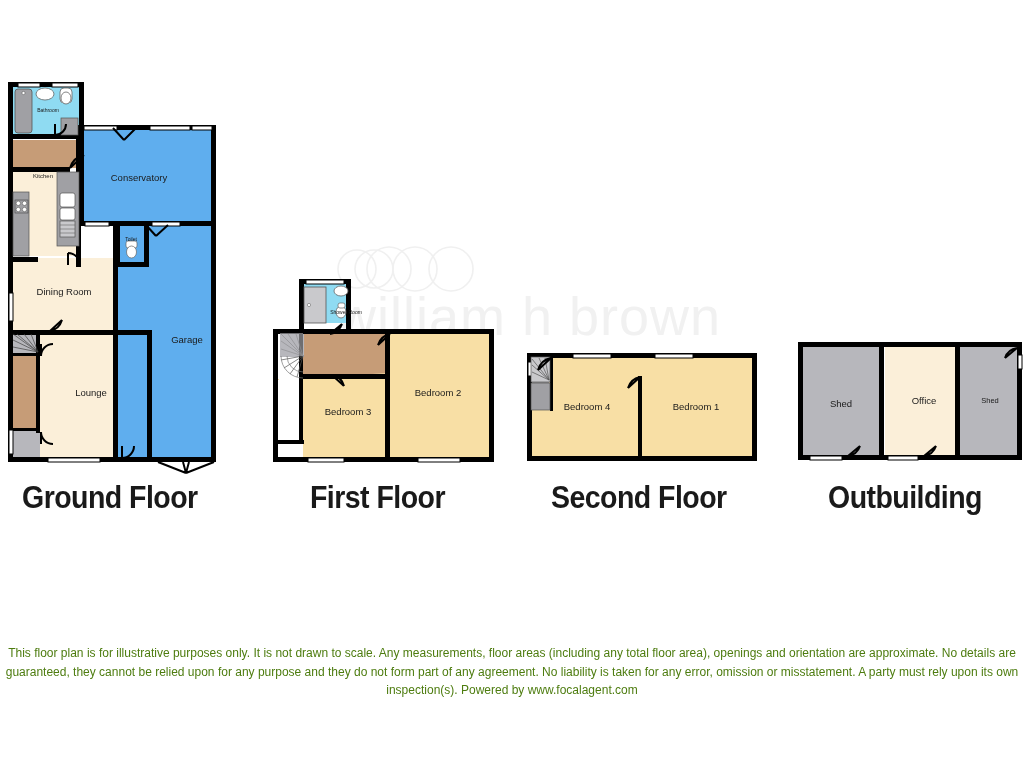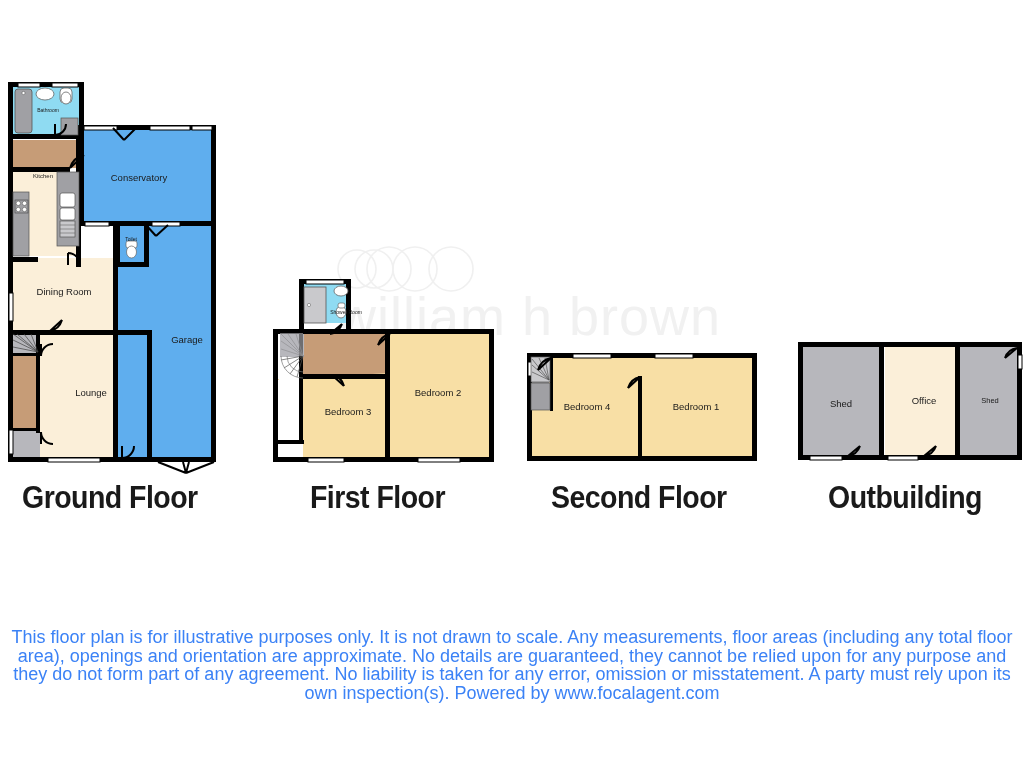--- a/index.html
+++ b/index.html
@@ -11,23 +11,23 @@
   #stage{position:absolute;left:0;top:0;width:1024px;height:768px;}
   .svgwrap{position:absolute;left:0;top:0;width:1024px;height:768px;}
   .floor-label{
     position:absolute;font-weight:bold;color:#1a1a1a;
     font-family:"Liberation Sans","DejaVu Sans",sans-serif;
     font-size:31px;letter-spacing:-0.6px;
     transform:scaleX(0.92);transform-origin:left center;
     white-space:nowrap;
   }
   #disclaimer{
-    position:absolute;left:0;top:628px;width:1024px;
-    text-align:center;color:#3b82f6;
-    font-size:18px;line-height:18.5px;
+    position:absolute;left:0;top:644px;width:1024px;
+    text-align:center;color:#4d7c0f;
+    font-size:12px;line-height:18.5px;
     font-family:"Liberation Sans","DejaVu Sans",sans-serif;
   }
   #disclaimer p{margin:0;padding:0 4px;}
 </style>
 </head>
 <body>
 
 <div id="stage">
 
   <svg class="svgwrap" viewBox="0 0 1024 768" xmlns="http://www.w3.org/2000/svg">

